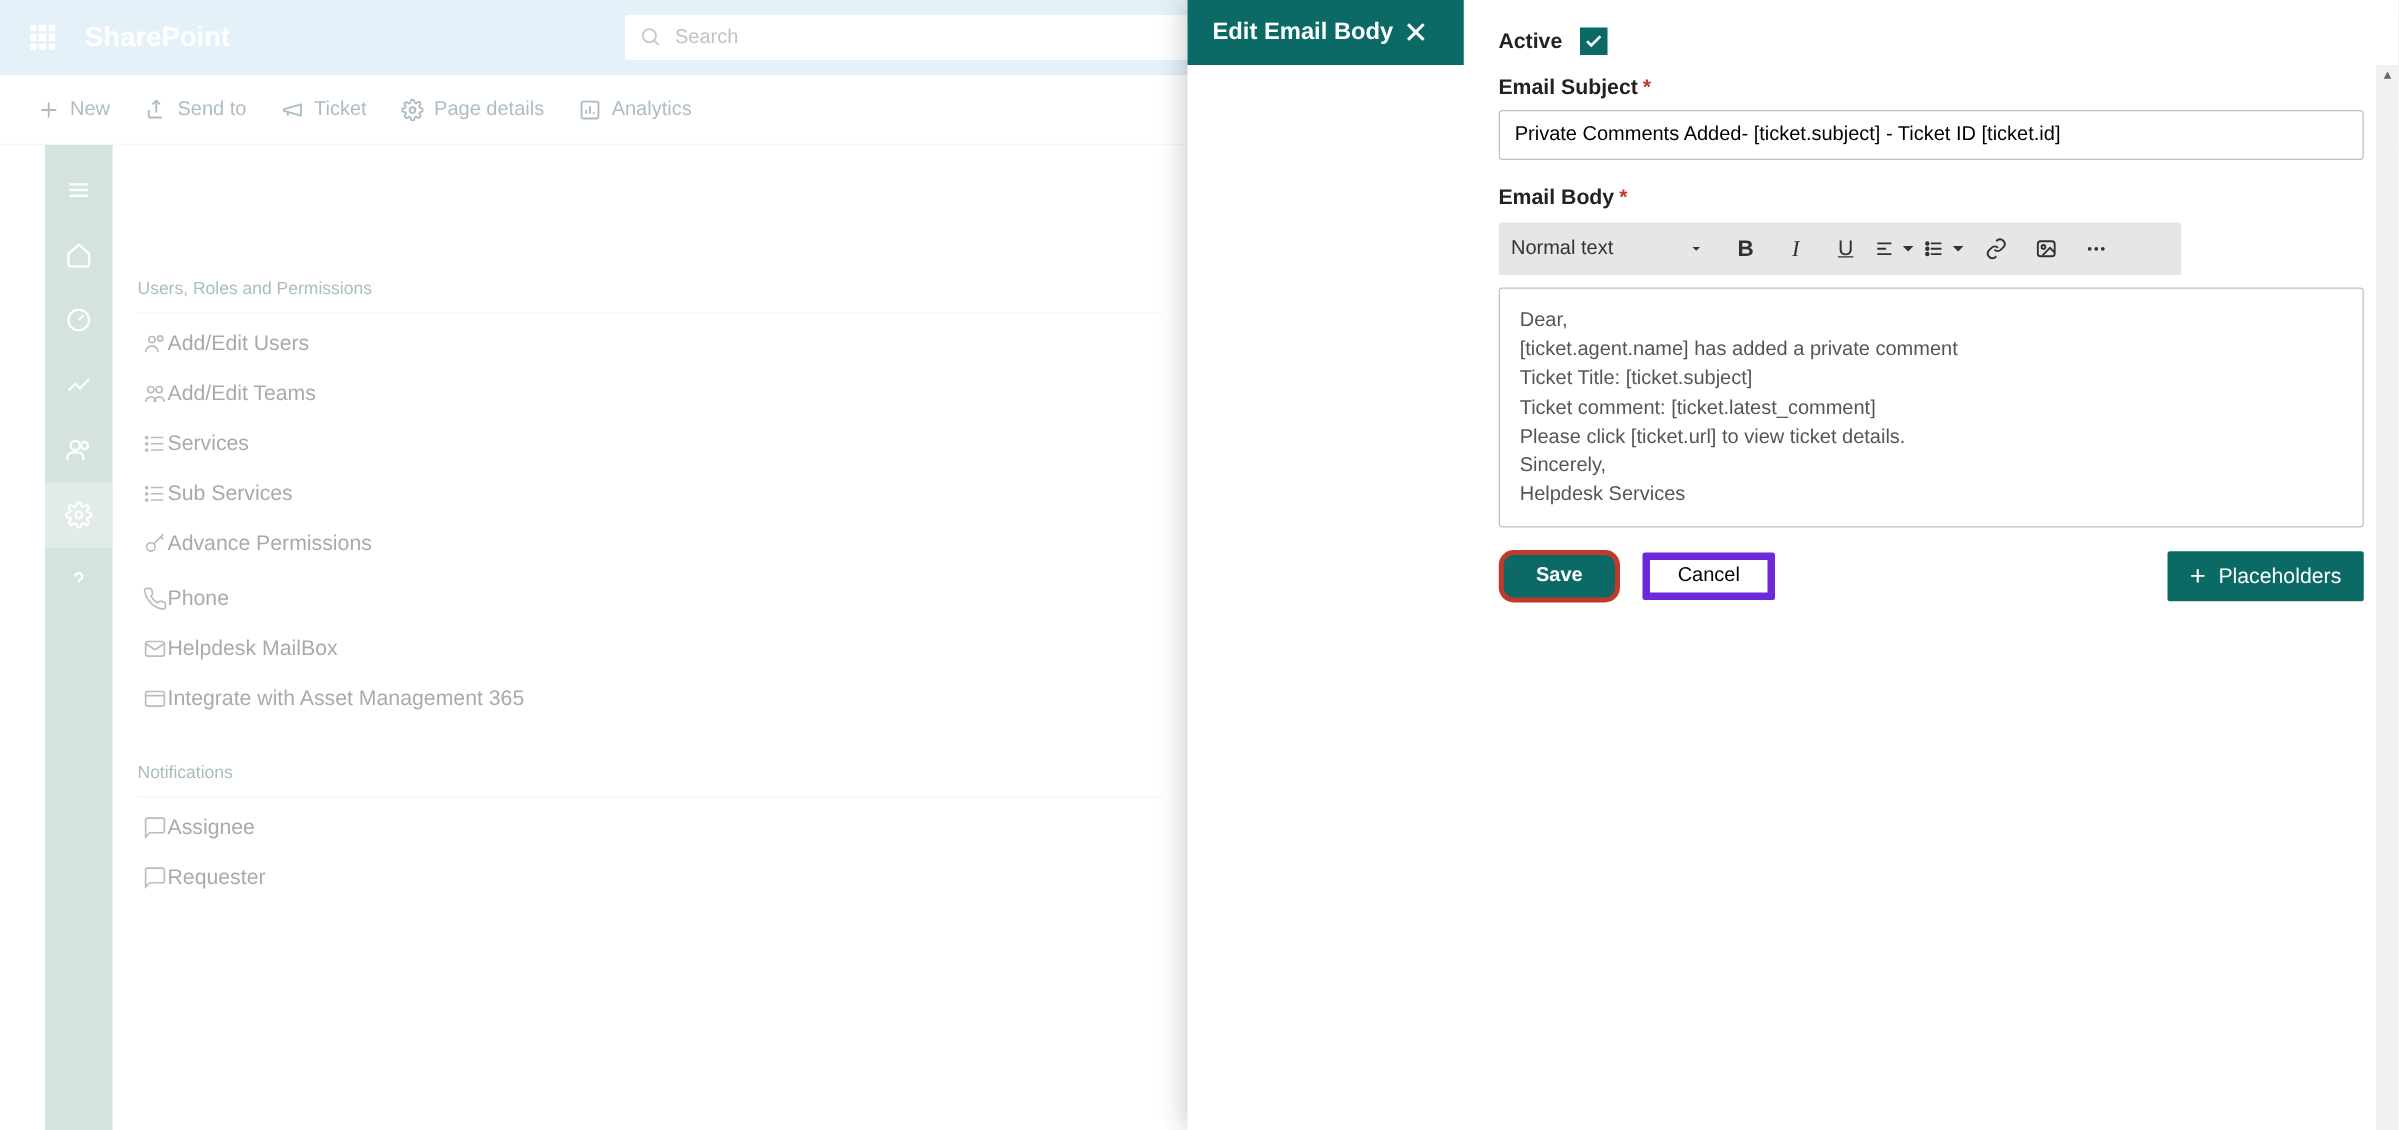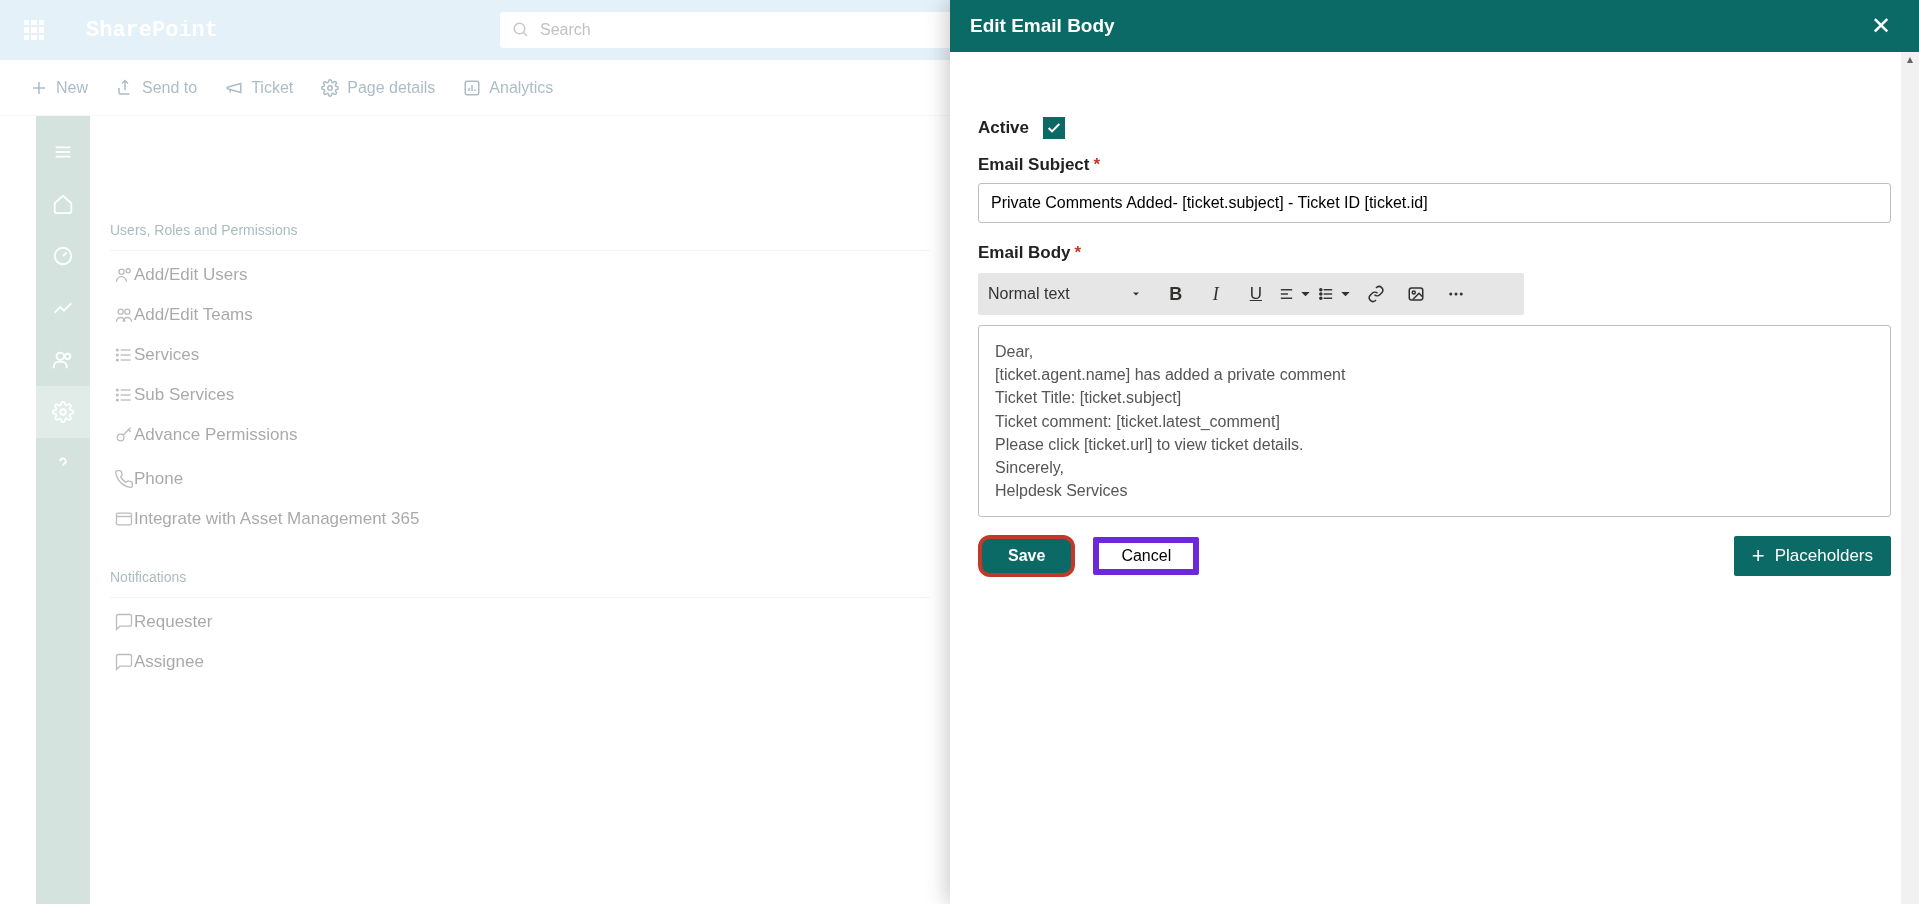--- a/index.html
+++ b/index.html
@@ -16,21 +16,21 @@
   }
   .app-launcher {
     width: 48px; height: 48px; display:flex; align-items:center; justify-content:center;
     color: #fff; font-size: 20px;
   }
   .app-launcher-grid {
     width: 20px; height: 20px;
     display: grid; grid-template-columns: repeat(3,1fr); grid-template-rows: repeat(3,1fr); gap:2px;
   }
   .app-launcher-grid span { background:#fff; width:100%; height:100%; }
-  .sp-title { color: #fff; font-size: 22px; font-weight: 600; margin-left: 28px; font-family: Liberation Mono, monospace; }
+  .sp-title { color: #fff; font-size: 22px; font-weight: 600; margin-left: 10px; }
   .sp-search {
     position: absolute; left: 500px; top: 12px;
     background: #fff; border-radius: 3px; height: 36px; width: 560px;
     display: flex; align-items: center; padding: 0 12px; color:#888;
   }
   .sp-search svg { margin-right: 10px; }
   .sp-search input { border:none; outline:none; font-size:16px; flex:1; background:transparent; color:#333; }
   
   
   .cmd-bar {
@@ -80,21 +80,21 @@
   
   .dim-overlay {
     position:absolute; inset:0; background: rgba(255,255,255,0.55);
     pointer-events:none;
   }
 
   
   .panel {
     position:absolute; top:0; right:0; bottom:0; width: 969px;
     background:#fff; box-shadow: -4px 0 20px rgba(0,0,0,0.2);
-    display:flex; flex-direction:column;gap:43px;
+    display:flex; flex-direction:row;
   }
   .panel-header {
     background:#0b6a65; color:#fff; height:52px;
     display:flex; align-items:center; justify-content:space-between;
     padding: 0 20px; font-size:19px; font-weight:600;
   }
   .panel-close { font-size:24px; cursor:pointer; padding:4px 8px; font-weight:300; }
   .panel-body { padding: 22px 28px; overflow:auto; flex:1; }
   .row { display:flex; align-items:center; gap:14px; margin-bottom:16px; }
   .row .label { font-size:17px; font-weight:600; color:#222; }
@@ -334,39 +334,46 @@
     <div class="nav-list">
       <div class="nav-item">
           <svg viewBox="0 0 24 24" fill="none" stroke="currentColor" stroke-width="1.6">
             <path d="M22 17v3a2 2 0 0 1-2.2 2 19 19 0 0 1-8.3-3 19 19 0 0 1-6-6A19 19 0 0 1 2 4.2 2 2 0 0 1 4 2h3a2 2 0 0 1 2 1.7c.1.9.3 1.8.6 2.6a2 2 0 0 1-.5 2.1L8 9.5a16 16 0 0 0 6.5 6.5l1.1-1.1a2 2 0 0 1 2.1-.5c.8.3 1.7.5 2.6.6A2 2 0 0 1 22 17z"></path>
           </svg>
           <span>Phone</span>
         </div>
       <div class="nav-item">
           <svg viewBox="0 0 24 24" fill="none" stroke="currentColor" stroke-width="1.6">
             <rect x="3" y="5" width="18" height="14" rx="2"></rect>
+            <polyline points="3 7 12 13 21 7"></polyline>
+          </svg>
+          <span>Helpdesk MailBox</span>
+        </div>
+      <div class="nav-item">
+          <svg viewBox="0 0 24 24" fill="none" stroke="currentColor" stroke-width="1.6">
+            <rect x="3" y="5" width="18" height="14" rx="2"></rect>
             <path d="M3 9h18"></path>
           </svg>
           <span>Integrate with Asset Management 365</span>
         </div>
     </div>
 
     <div class="section-title later">Notifications</div>
     <div class="nav-list">
       <div class="nav-item">
           <svg viewBox="0 0 24 24" fill="none" stroke="currentColor" stroke-width="1.6">
             <path d="M21 15a2 2 0 0 1-2 2H7l-4 4V5a2 2 0 0 1 2-2h14a2 2 0 0 1 2 2z"></path>
           </svg>
+          <span>Assignee</span>
+        </div>
+      <div class="nav-item">
+          <svg viewBox="0 0 24 24" fill="none" stroke="currentColor" stroke-width="1.6">
+            <path d="M21 15a2 2 0 0 1-2 2H7l-4 4V5a2 2 0 0 1 2-2h14a2 2 0 0 1 2 2z"></path>
+          </svg>
           <span>Requester</span>
-        </div>
-      <div class="nav-item">
-          <svg viewBox="0 0 24 24" fill="none" stroke="currentColor" stroke-width="1.6">
-            <path d="M21 15a2 2 0 0 1-2 2H7l-4 4V5a2 2 0 0 1 2-2h14a2 2 0 0 1 2 2z"></path>
-          </svg>
-          <span>Assignee</span>
         </div>
     </div>
   </div>
 </div>
 
 <div class="dim-overlay"></div>
 
 <div class="panel">
   <div class="panel-header">
     <span>Edit Email Body</span>

